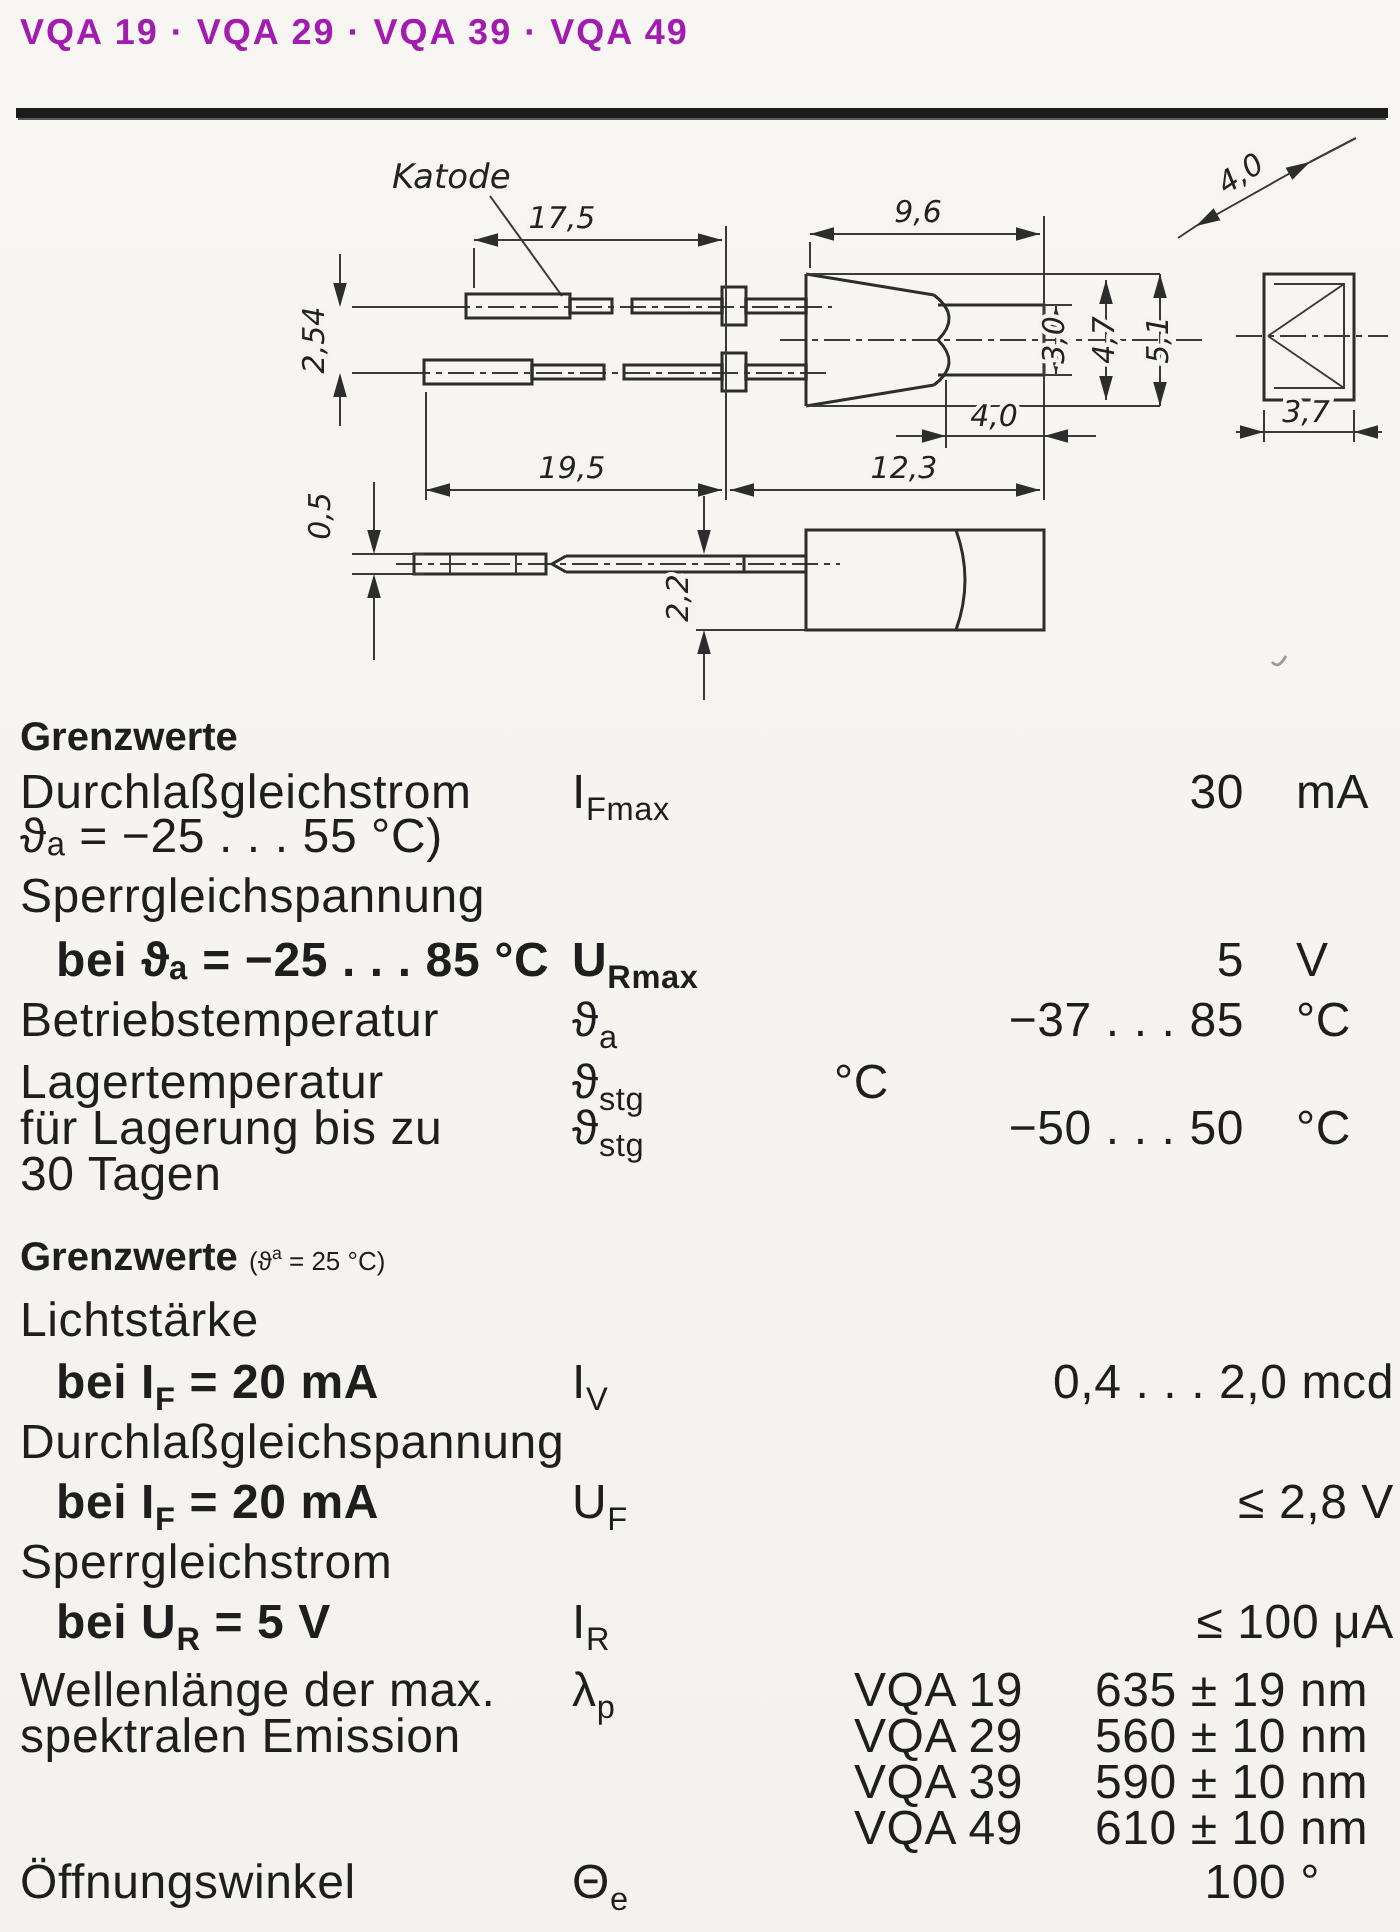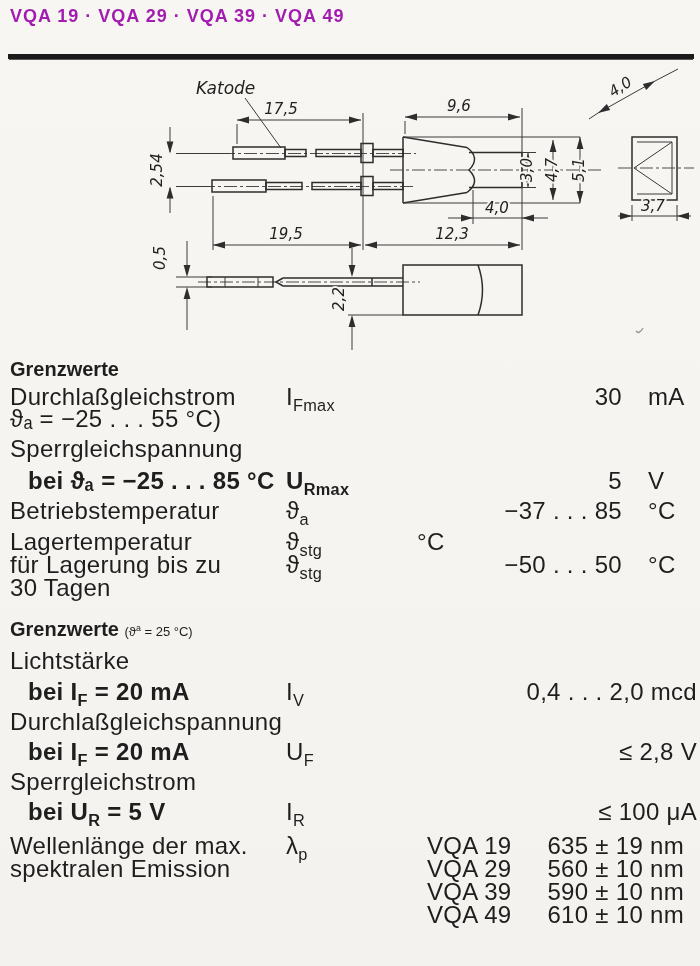--- a/index.html
+++ b/index.html
@@ -262,14 +262,19 @@
   </div>
   <div class="wlrow" style="top:881px">
     <div class="c-type">VQA 39</div>
     <div class="c-wval">590 ± 10 nm</div>
   </div>
   <div class="wlrow" style="top:904px">
     <div class="c-type">VQA 49</div>
     <div class="c-wval">610 ± 10 nm</div>
   </div>
 
+  <div class="trow" style="top:931px">
+    <div class="c-label">Öffnungswinkel</div>
+    <div class="c-sym">Θ<sub>e</sub></div>
+    <div class="c-angleval">100 °</div>
+  </div>
 
 </div>
 
 </body></html>

